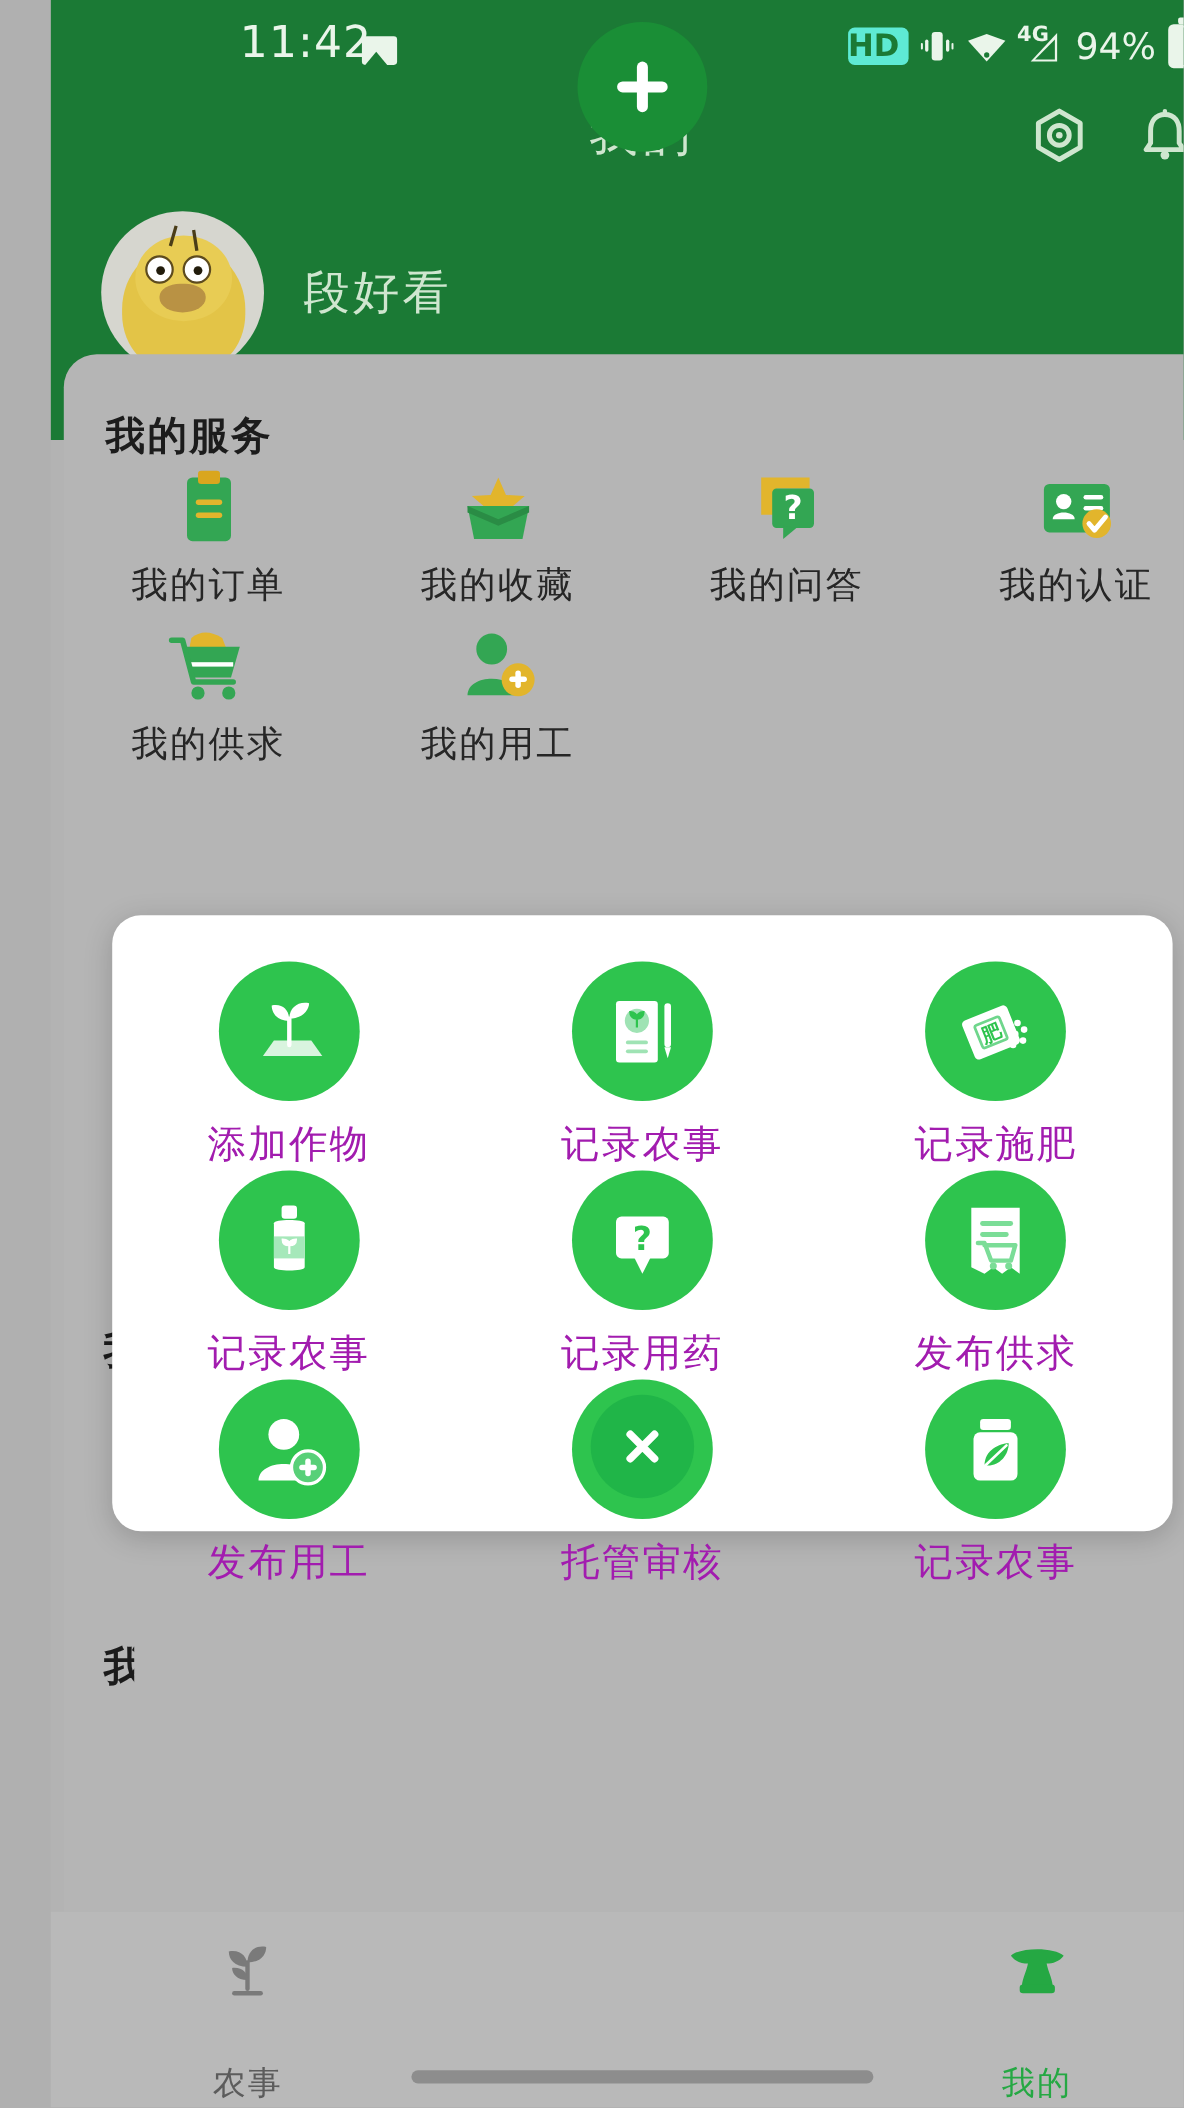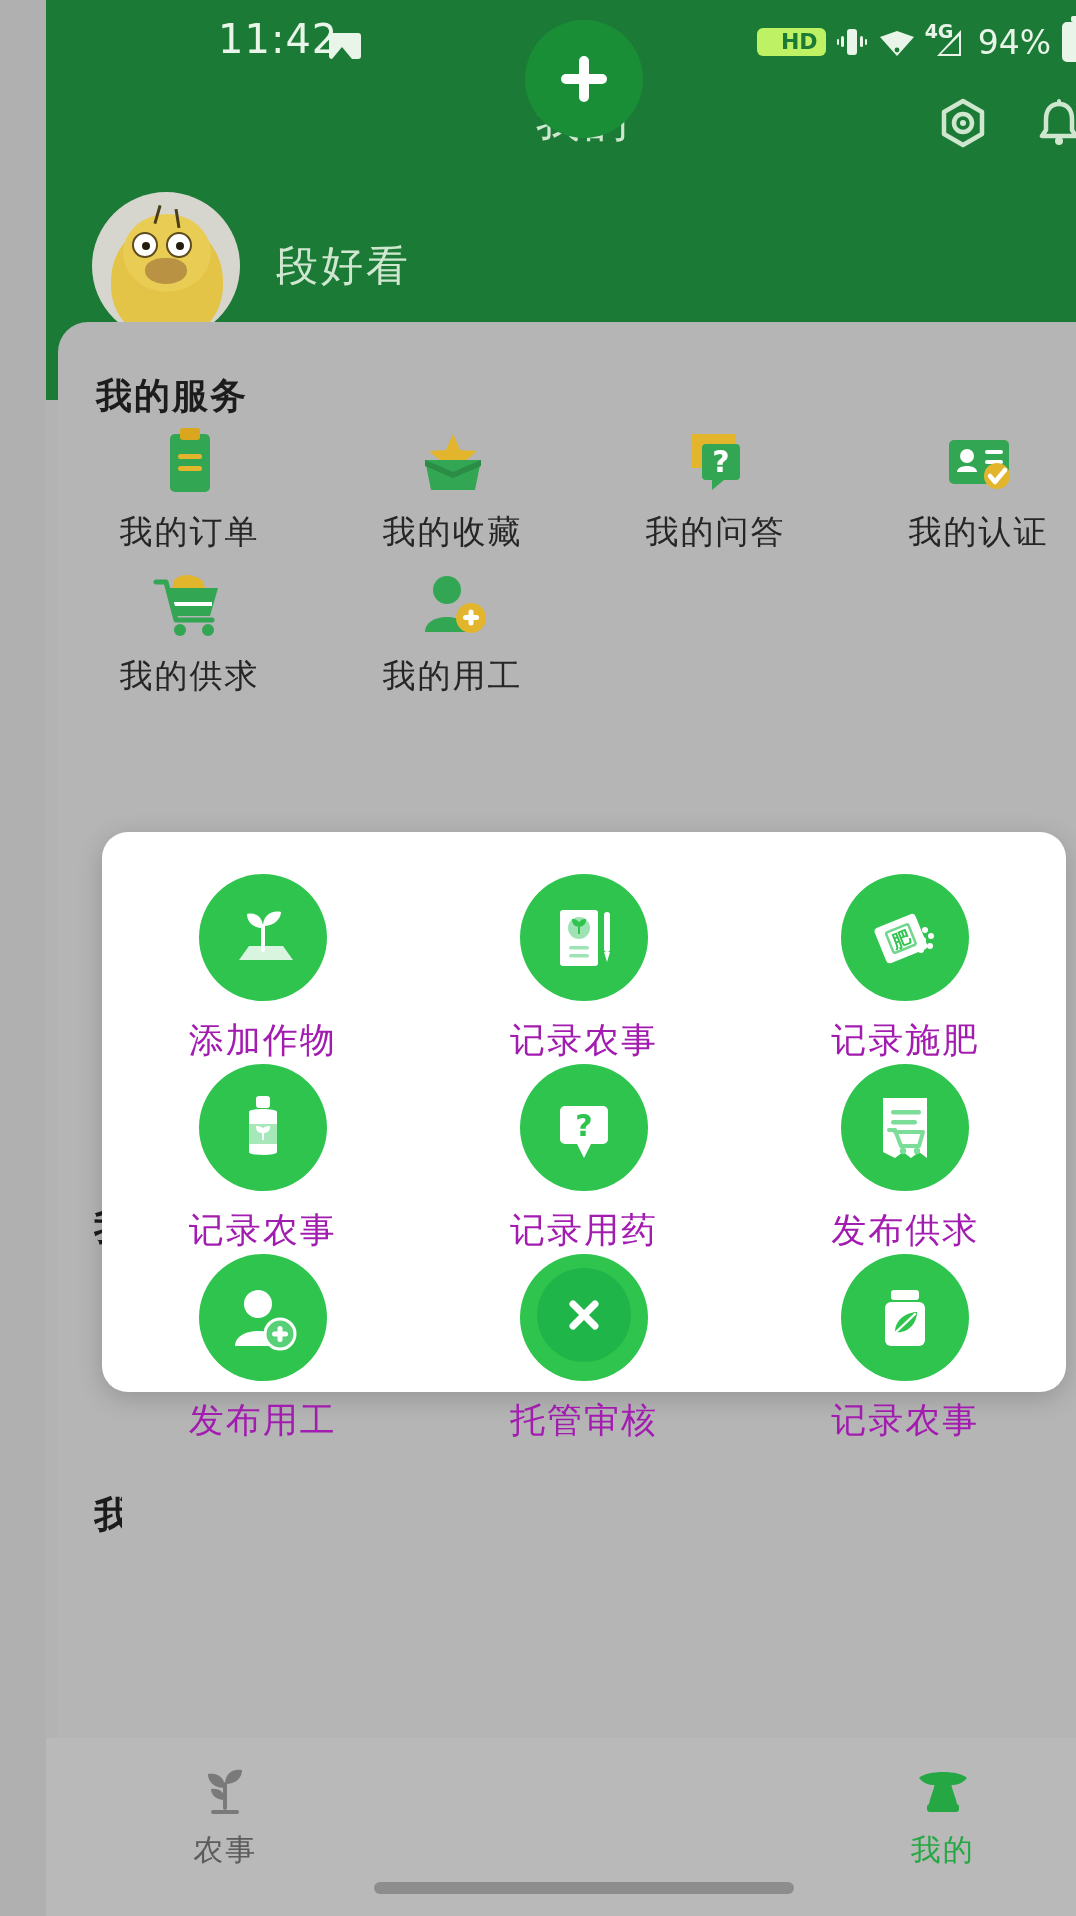--- a/index.html
+++ b/index.html
@@ -68,26 +68,26 @@
   }
   .sb-right {
     position: absolute;
     right: 36px;
     top: 22px;
     display: flex;
     align-items: center;
     gap: 11px;
   }
   .hd-badge {
-    background: #bef264;
+    background: #5eead4;
     color: #1b7a35;
-    font-size: 22px;
+    font-size: 28px;
     font-weight: bold;
     border-radius: 6px;
-    padding: 2px 8px 3px 24px;
+    padding: 2px 8px 3px 0;
     line-height: 1.05;
     font-family: "DejaVu Sans", sans-serif;
   }
   .vib-icon { width: 30px; height: 34px; }
   .wifi-icon { width: 38px; height: 34px; }
   .net-icon { width: 40px; height: 36px; position: relative; }
   .net-icon .g4 {
     position: absolute; top: -4px; left: -2px;
     font-size: 19px; font-weight: bold; color: #eaf5ea;
     font-family: "DejaVu Sans", sans-serif;
@@ -332,20 +332,21 @@
     align-items: flex-start;
     z-index: 20;
   }
   .nav-tab {
     flex: 1;
     padding-top: 22px;
     display: flex;
     flex-direction: column;
     align-items: center;
     cursor: pointer;
+    gap: 44px;
   }
   .nav-tab-icon { width: 60px; height: 60px; margin-bottom: 10px; }
   .nav-tab-label {
     font-size: 30px;
     color: #5c5c5c;
     letter-spacing: 2px;
   }
   .nav-tab.active .nav-tab-label { color: #25a843; }
   .fab {
     position: absolute;

